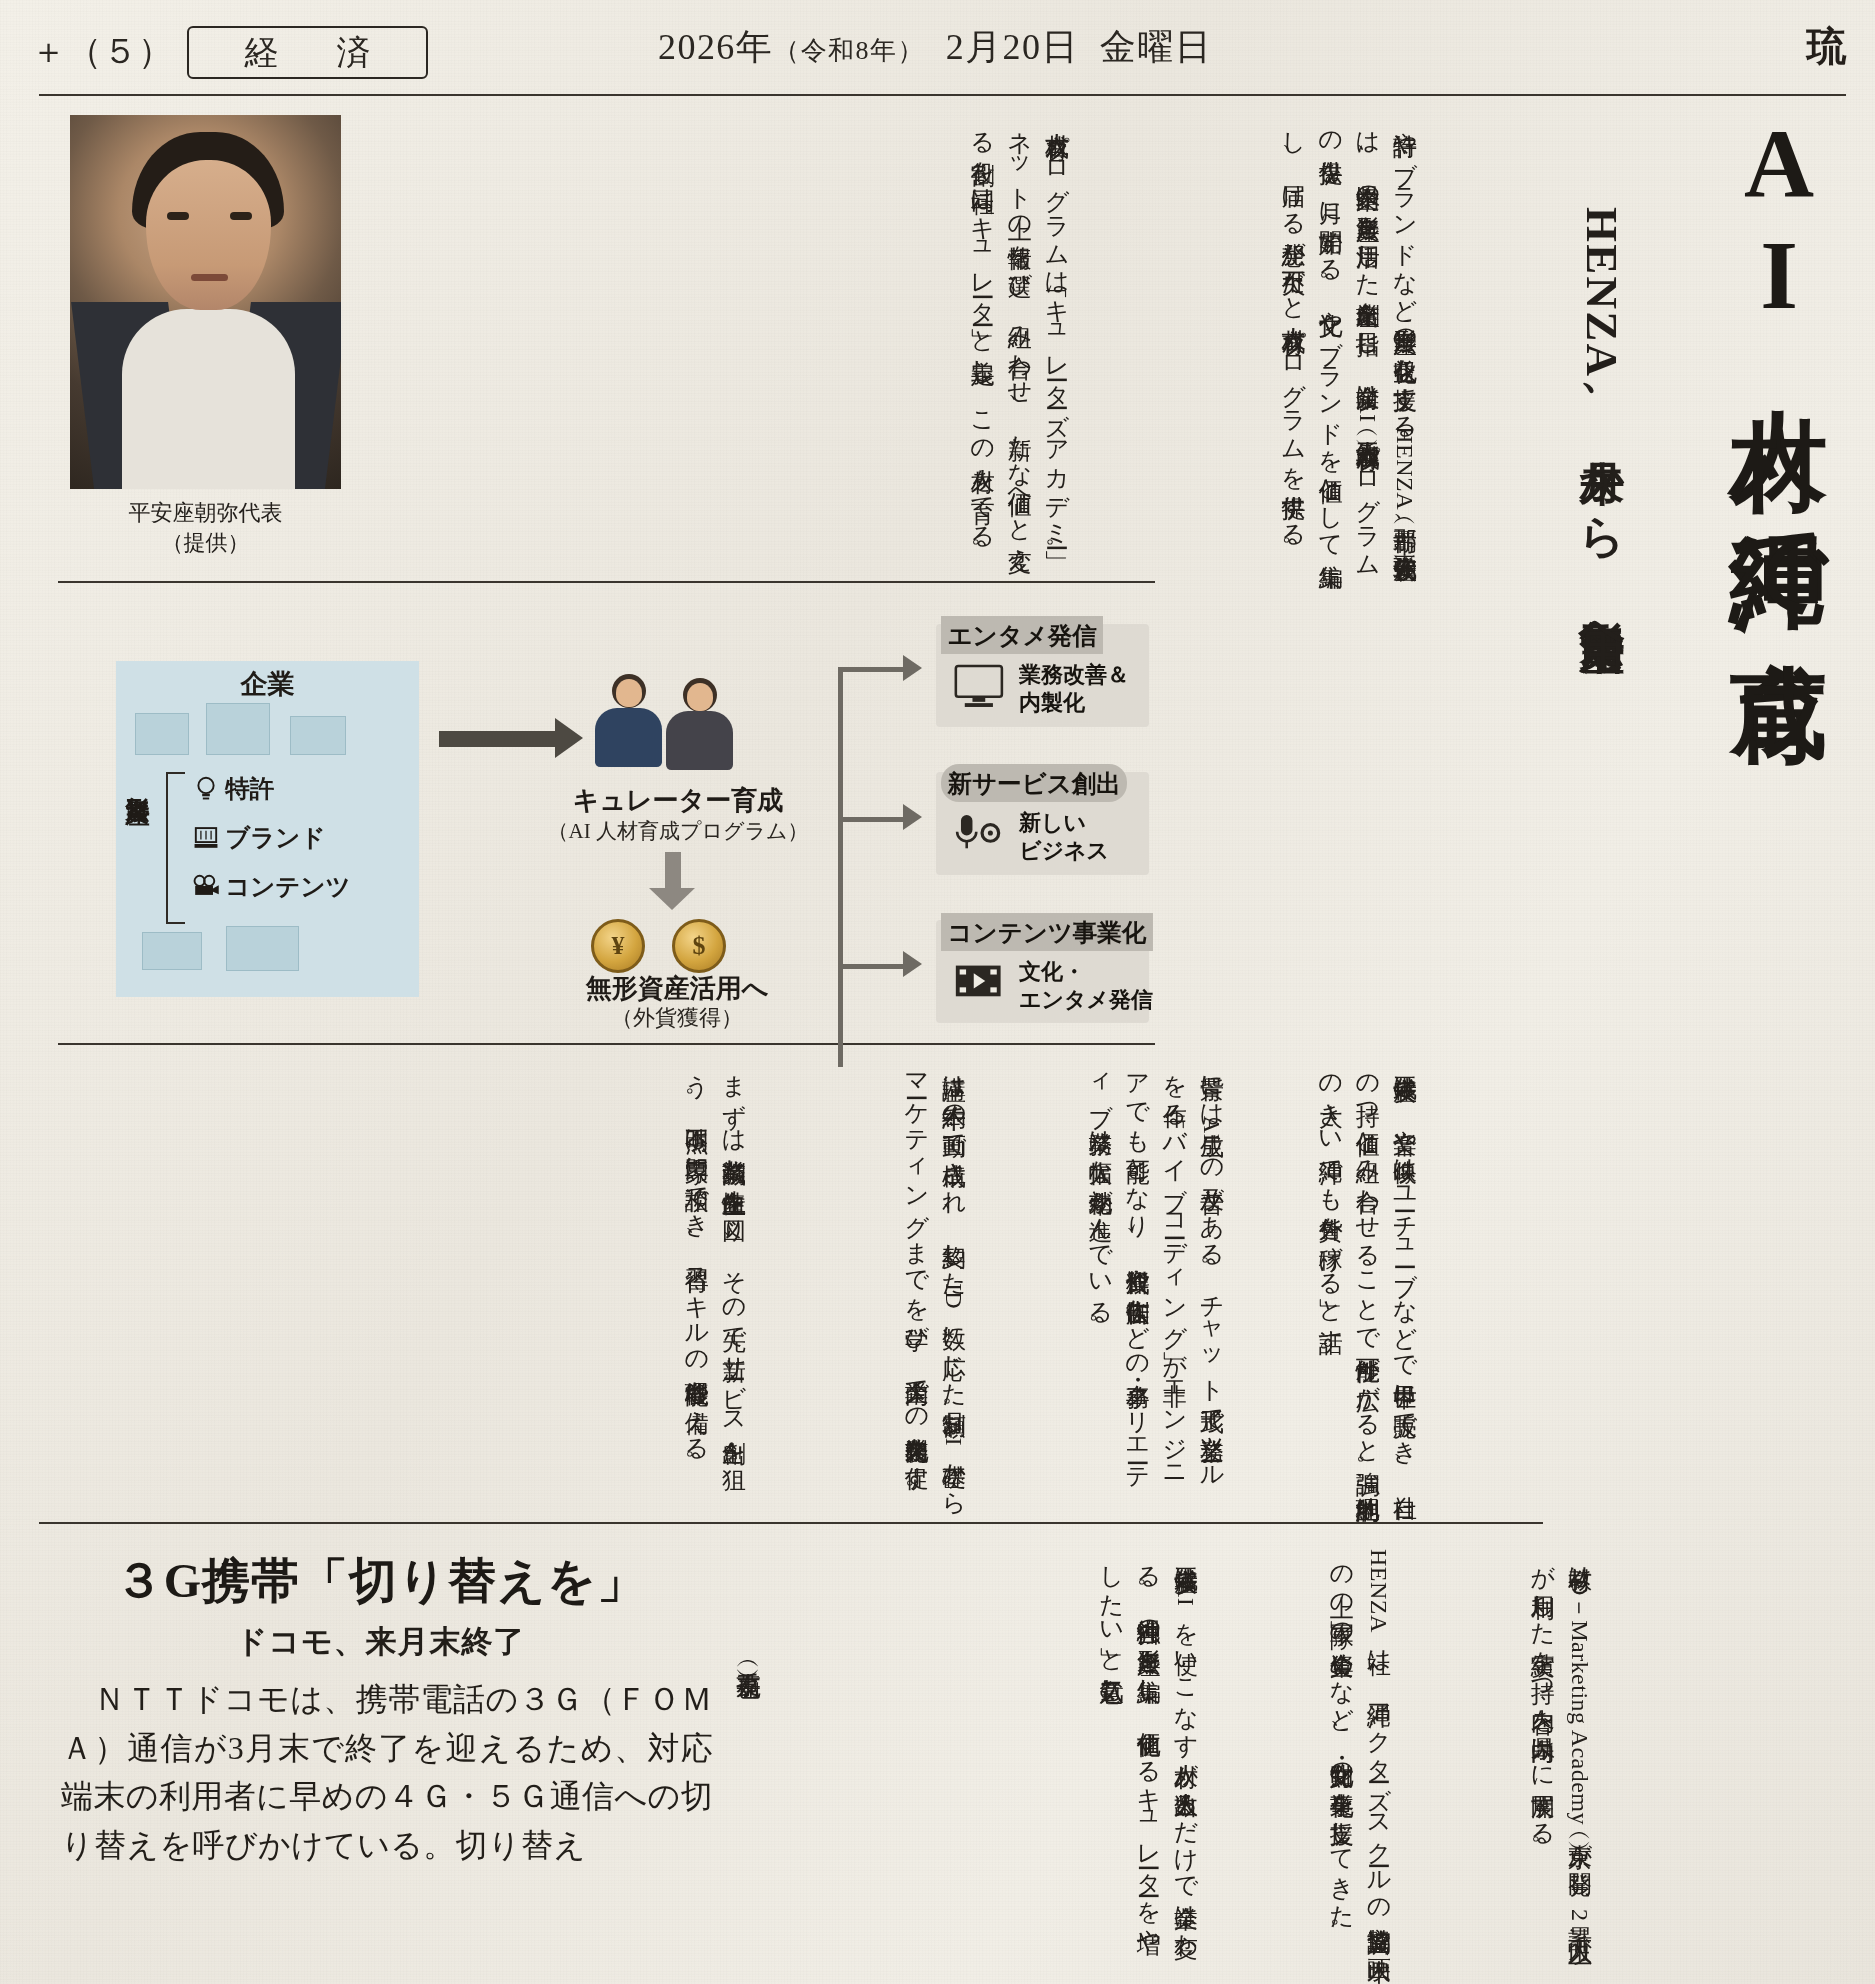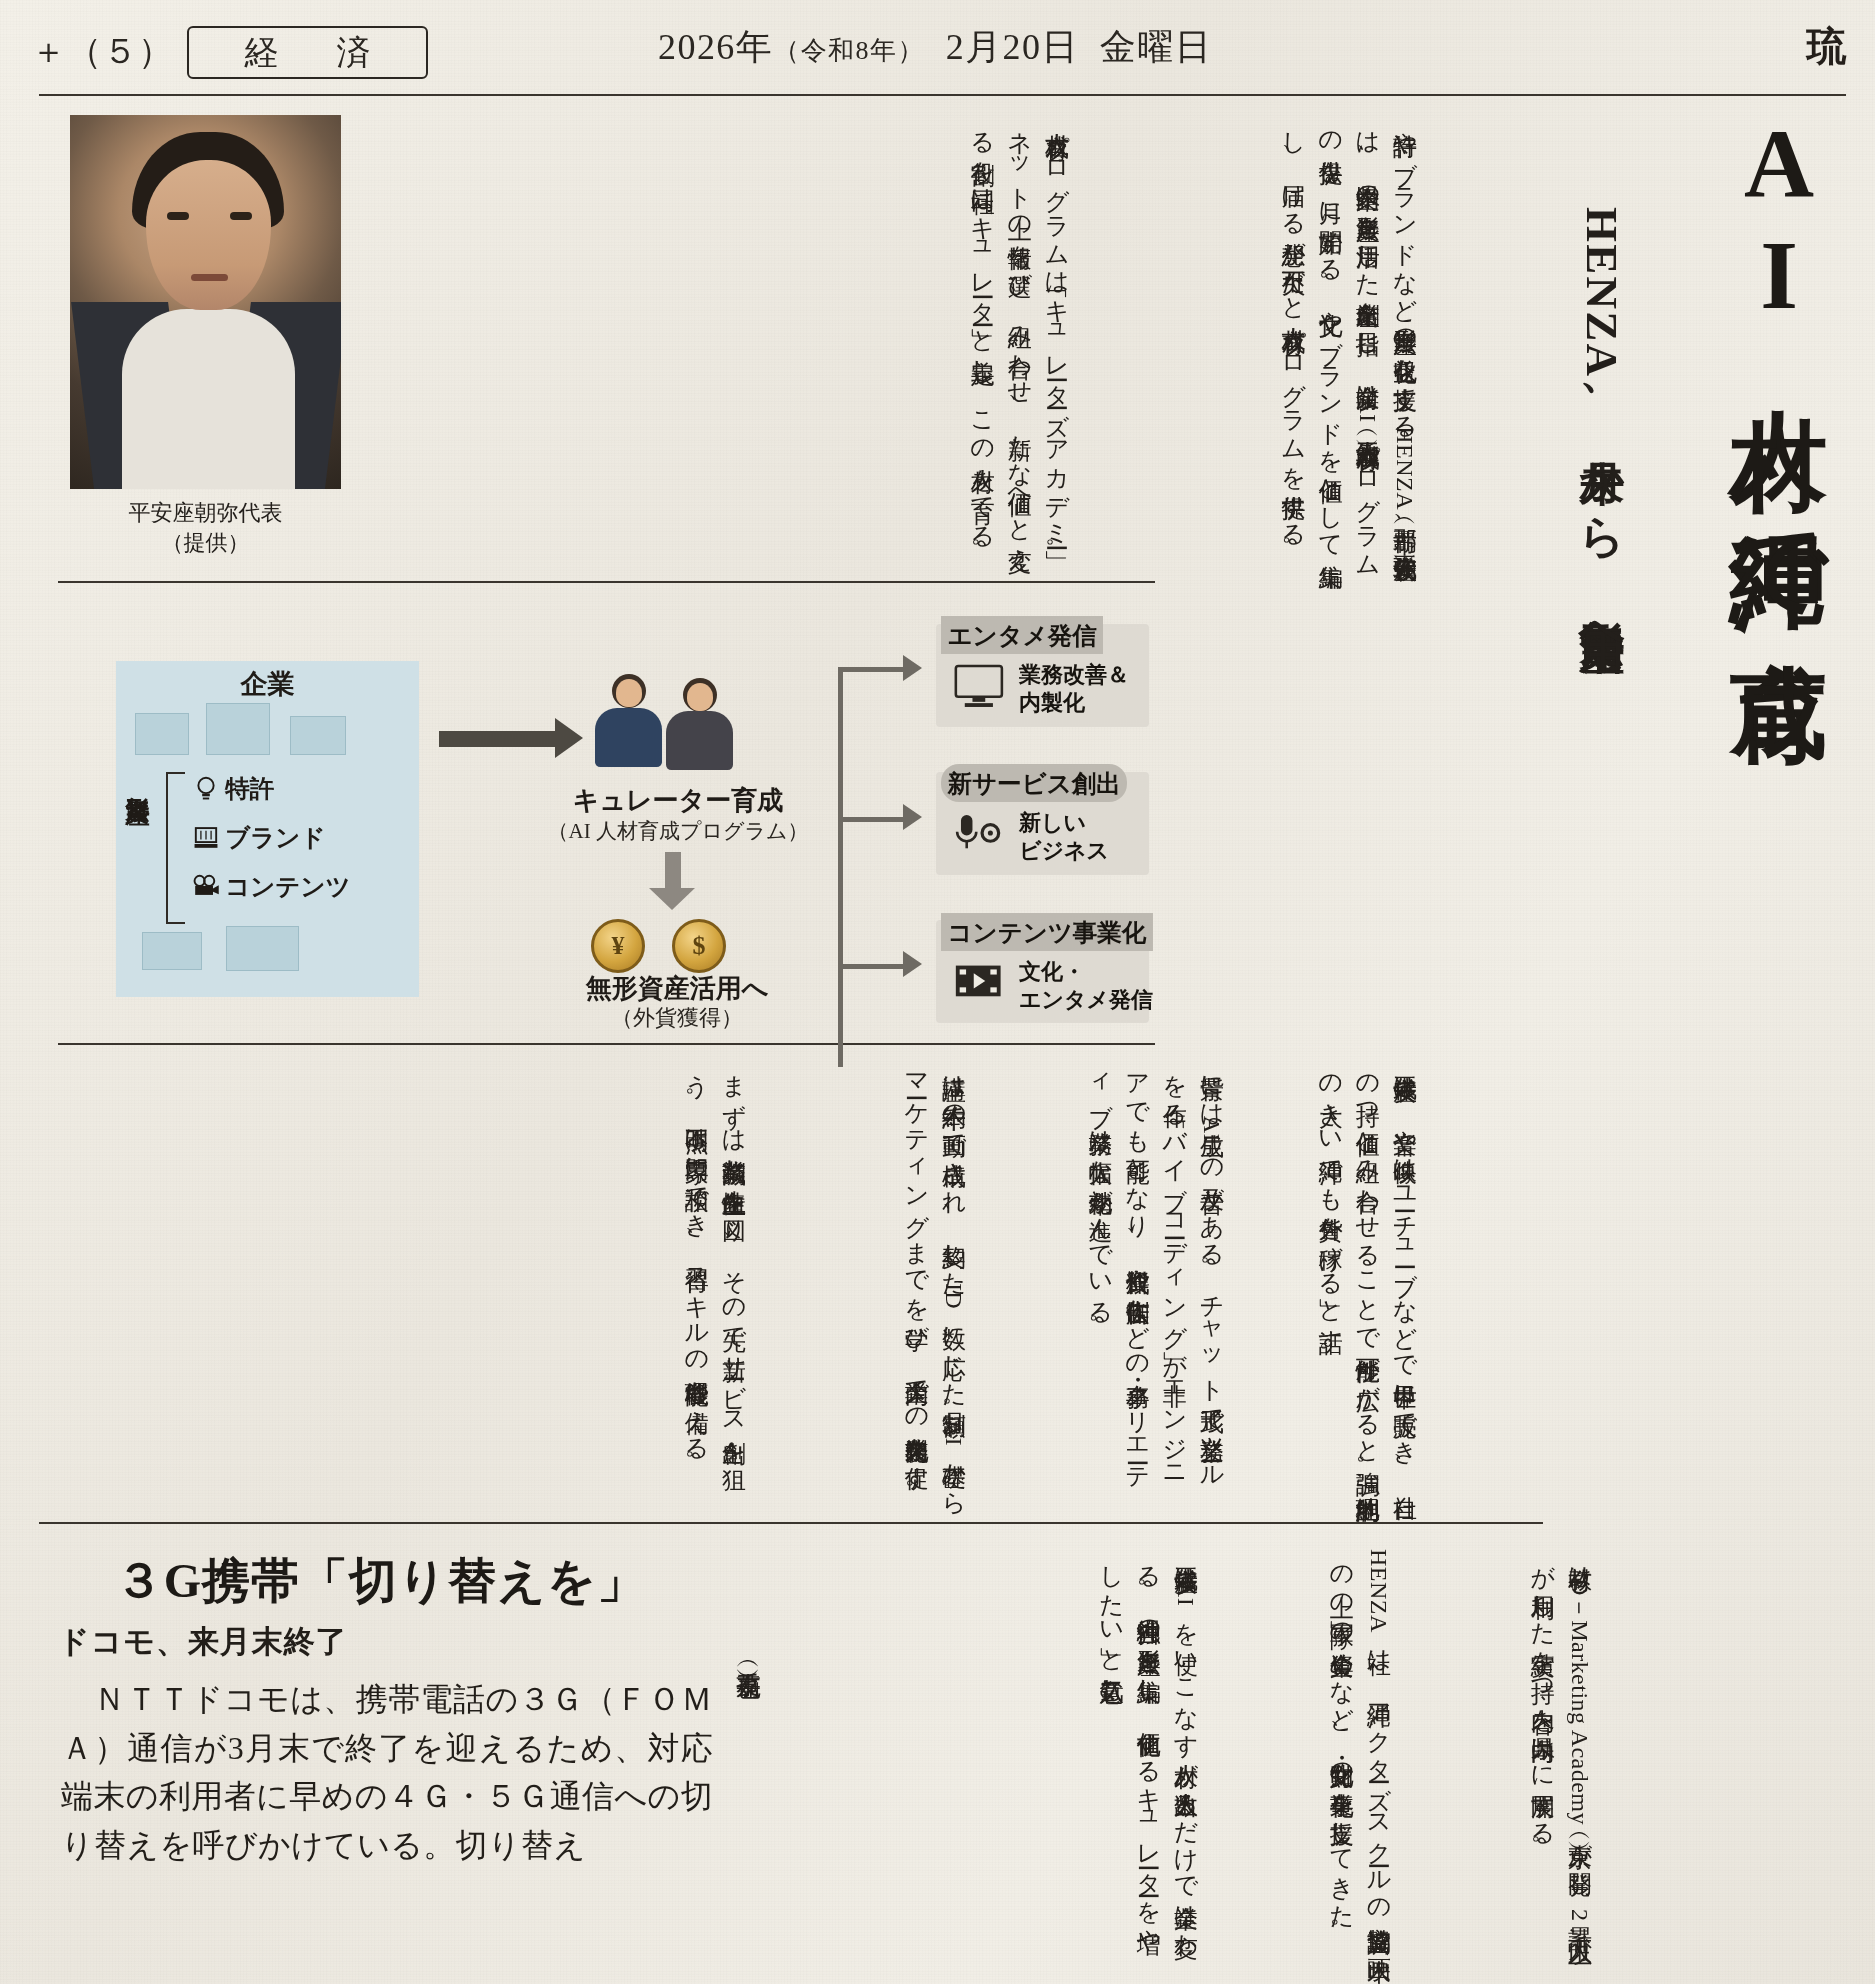--- a/index.html
+++ b/index.html
@@ -432,21 +432,21 @@
     font-size: 48px;
     font-weight: bold;
     color: #1d1a16;
     letter-spacing: 0.02em;
     white-space: nowrap;
   }
   #sub-subhead {
     position: absolute;
     left: 58px; top: 1621px;
     width: 645px;
-    text-align: left;
+    text-align: center;
     font-size: 31px;
     font-weight: bold;
     color: #221e19;
     letter-spacing: 0.03em;
   }
   #sub-body {
     position: absolute;
     left: 61px; top: 1675px;
     width: 652px;
     font-size: 32px;

